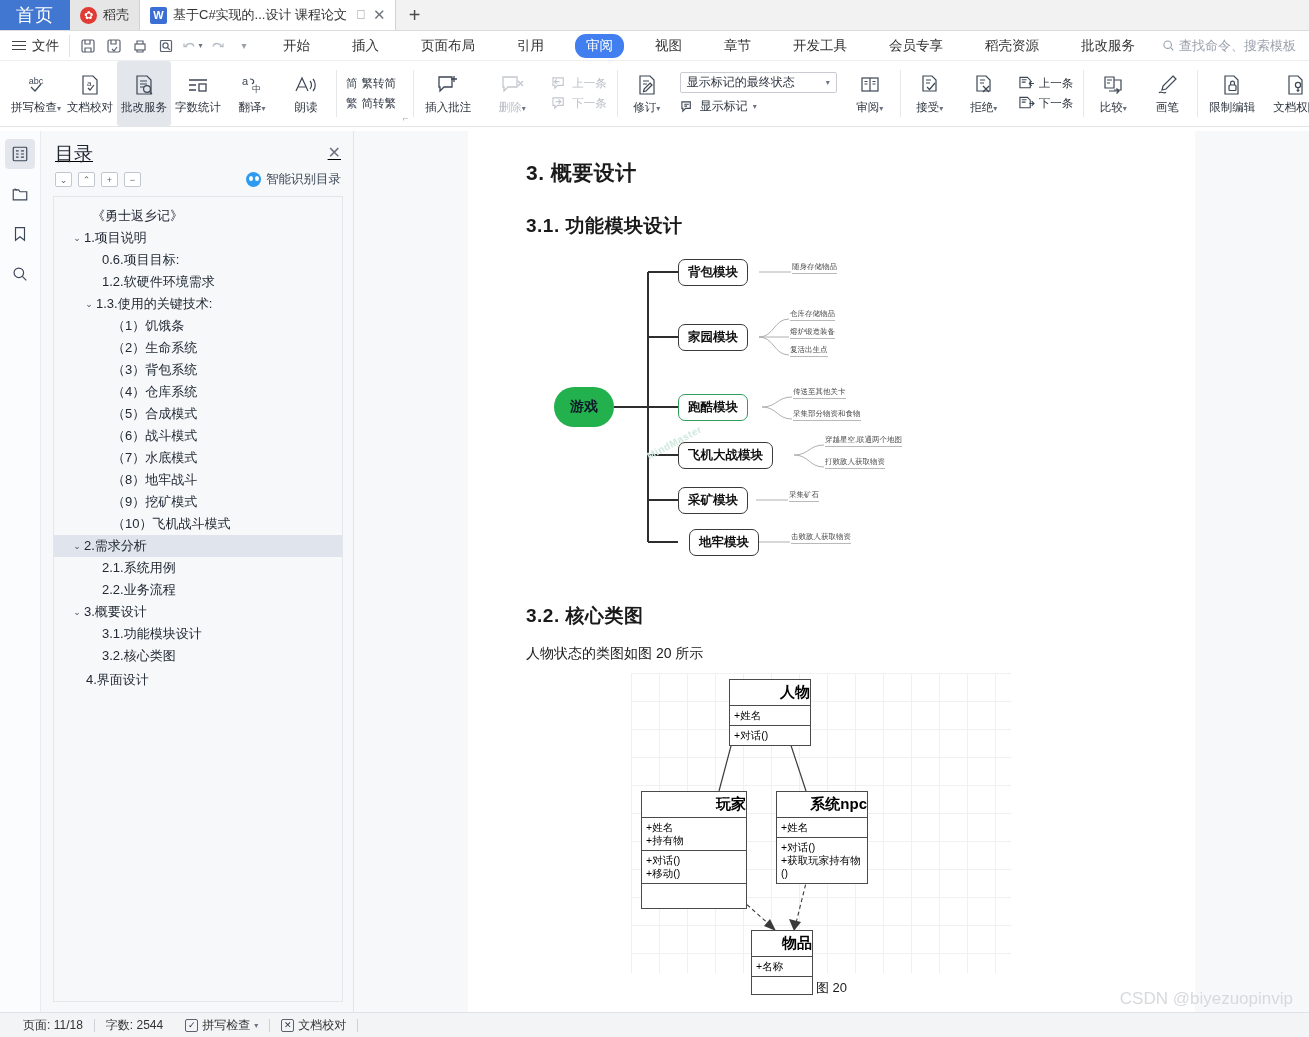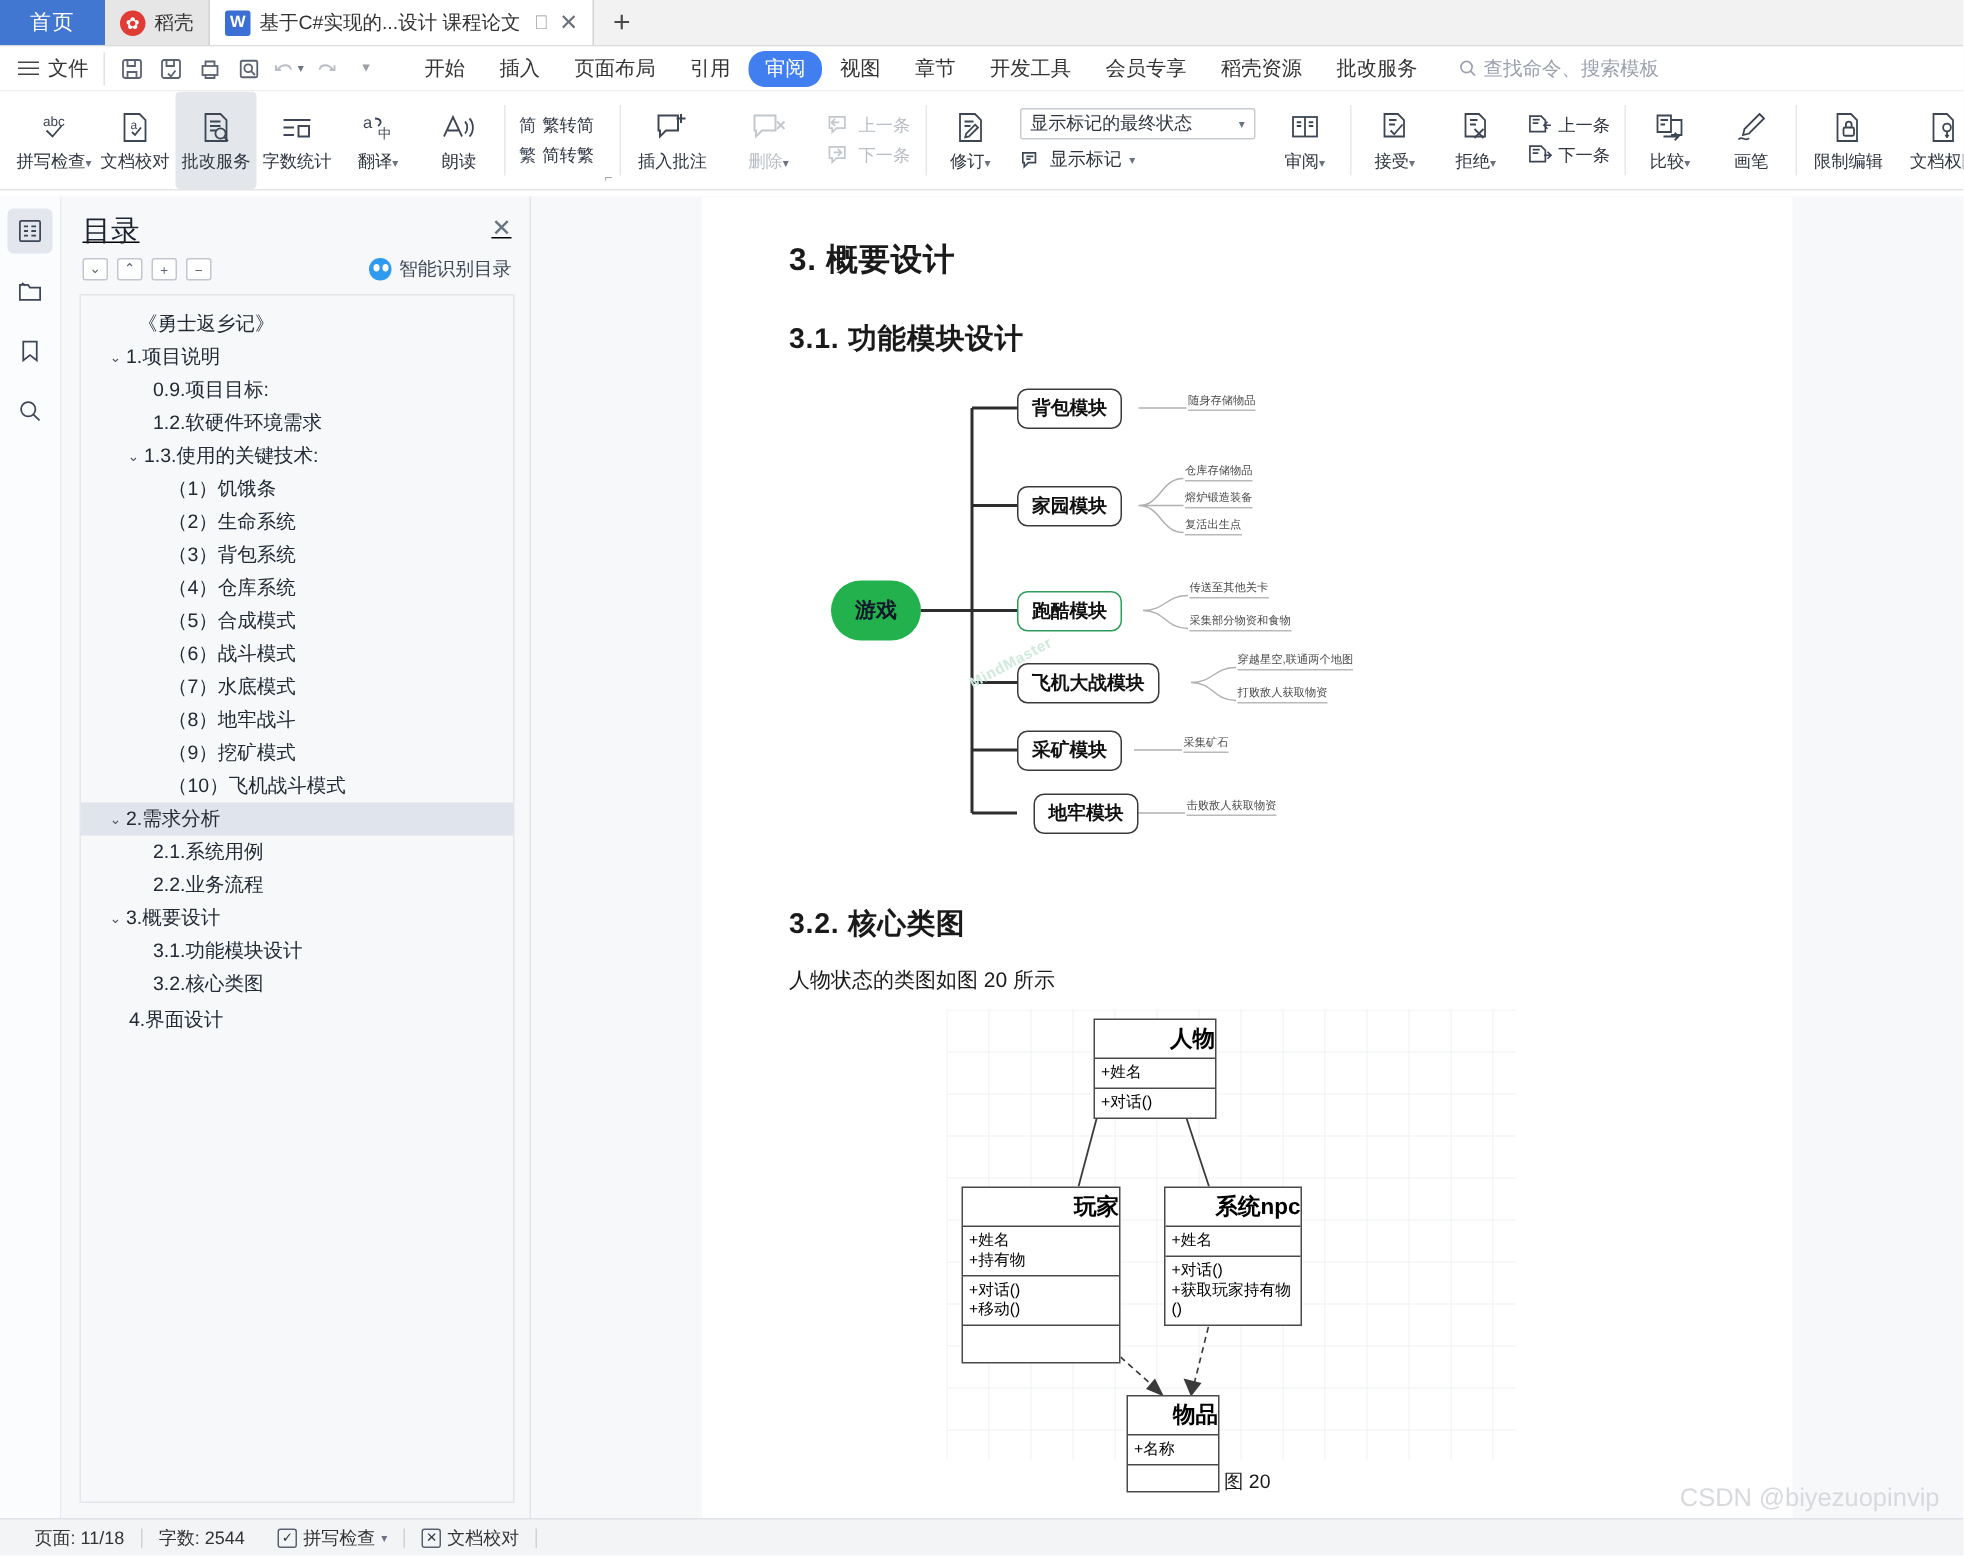--- a/index.html
+++ b/index.html
@@ -10,21 +10,21 @@
   }
   body { position: relative; }
 
   
   .tabbar {
     height: 31px; background: #f2f2f2; display: flex; align-items: stretch;
     border-bottom: 1px solid #dcdcdc;
   }
   .tab-home {
     width: 70px; background: #4176d1; color: #fff; display: flex;
-    align-items: center; justify-content: center; font-size: 14px; letter-spacing: 1px;
+    align-items: center; justify-content: center; font-size: 18px; letter-spacing: 1px;
   }
   .tab-doc {
     display: flex; align-items: center; gap: 6px; padding: 0 10px;
     font-size: 13px; color: #333; background: #e6e6e6;
     border-right: 1px solid #d2d2d2; position: relative;
   }
   .tab-doc.active { background: #fff; }
   .tab-icon-red {
     width: 17px; height: 17px; border-radius: 50%; background: #e03b34;
     display: inline-flex; align-items: center; justify-content: center;
@@ -46,21 +46,21 @@
     border-bottom: 1px solid #eee; font-size: 13.5px; color: #333;
   }
   .mb-file { display: flex; align-items: center; gap: 6px; padding: 0 10px 0 12px; cursor: pointer; }
   .hamburger { display: inline-flex; flex-direction: column; gap: 2.5px; }
   .hamburger i { display:block; width: 14px; height: 1.6px; background: #444; }
   .qa-group { display: flex; align-items: center; gap: 2px; padding: 0 6px;
               border-left: 1px solid #e2e2e2; }
   .qa-btn { width: 24px; height: 22px; display:flex; align-items:center; justify-content:center;
             cursor: pointer; color: #5b6270; }
   .qa-btn svg { display:block; }
-  .menu-items { display: flex; align-items: center; gap: 1px; margin-left: 10px; }
+  .menu-items { display: flex; align-items: center; gap: 20px; margin-left: 10px; }
   .menu-item { padding: 3px 11px; border-radius: 11px; cursor: pointer; white-space: nowrap; }
   .menu-item.active { background: #417ff0; color: #fff; }
   .mb-search { display:flex; align-items:center; gap:4px; margin-left: 16px;
                color: #9aa1ad; font-size: 13px; cursor: pointer; }
 
   
   .ribbon {
     height: 66px; background: #fff; display: flex; align-items: stretch;
     border-bottom: 1px solid #e3e5e8; padding-left: 6px; overflow: hidden;
   }
@@ -576,21 +576,21 @@
     </div>
     <div class="toc-list">
       <div class="toc-item" style="padding-left:38px;">
         <span>《勇士返乡记》</span>
         </div>
       <div class="toc-item" style="padding-left:16px;">
         <span class="chev">⌄</span>
         <span>1.项目说明</span>
         </div>
       <div class="toc-item" style="padding-left:48px;">
-        <span>0.9.项目目标:</span>
+        <span>0.6.项目目标:</span>
         </div>
       <div class="toc-item" style="padding-left:48px;">
         <span>1.2.软硬件环境需求</span>
         </div>
       <div class="toc-item" style="padding-left:28px;">
         <span class="chev">⌄</span>
         <span>1.3.使用的关键技术:</span>
         </div>
       <div class="toc-item" style="padding-left:58px;">
         <span>（1）饥饿条</span>

